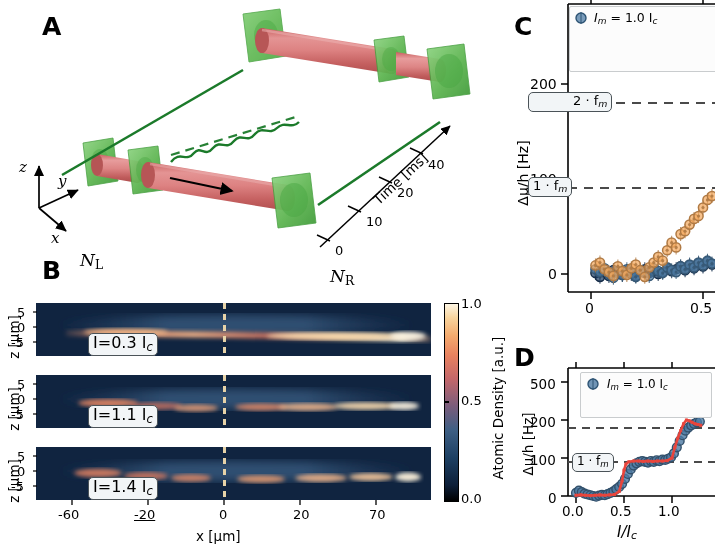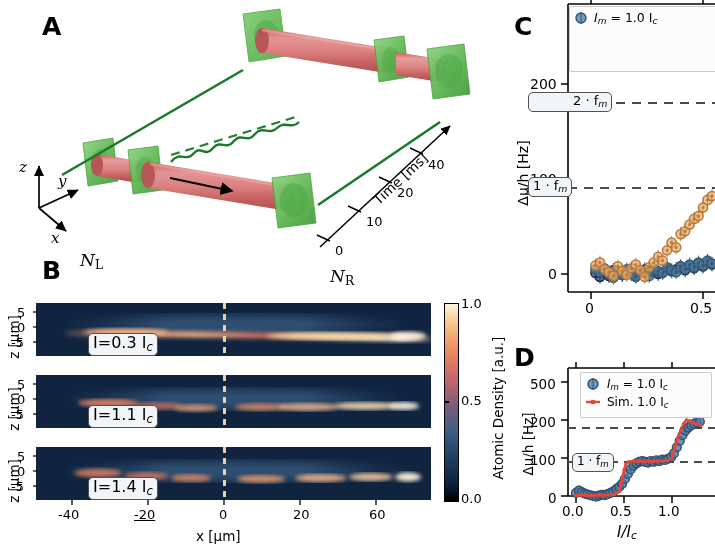--- a/index.html
+++ b/index.html
@@ -272,25 +272,25 @@
   <div class="abs axis-lbl" style="left:-16px;top:401px;width:60px;text-align:center;transform:rotate(-90deg);">z [µm]</div>
   <div class="abs axis-lbl" style="left:-16px;top:473px;width:60px;text-align:center;transform:rotate(-90deg);">z [µm]</div>
 
   <svg class="abs" style="left:36px;top:500px;" width="400" height="8">
     <line x1="36" y1="0" x2="36" y2="5" stroke="#000" stroke-width="1.3"></line>
     <line x1="112" y1="0" x2="112" y2="5" stroke="#000" stroke-width="1.3"></line>
     <line x1="188" y1="0" x2="188" y2="5" stroke="#000" stroke-width="1.3"></line>
     <line x1="264" y1="0" x2="264" y2="5" stroke="#000" stroke-width="1.3"></line>
     <line x1="340" y1="0" x2="340" y2="5" stroke="#000" stroke-width="1.3"></line>
   </svg>
-  <div class="abs tick-lbl" style="left:58px;top:507px;">-40</div>
+  <div class="abs tick-lbl" style="left:58px;top:507px;">-60</div>
   <div class="abs tick-lbl" style="left:134px;top:507px;text-decoration:underline;">-20</div>
   <div class="abs tick-lbl" style="left:219px;top:507px;">0</div>
   <div class="abs tick-lbl" style="left:293px;top:507px;">20</div>
-  <div class="abs tick-lbl" style="left:369px;top:507px;">60</div>
+  <div class="abs tick-lbl" style="left:369px;top:507px;">70</div>
   <div class="abs axis-lbl" style="left:196px;top:528px;">x [µm]</div>
 
   <div class="abs" style="left:444px;top:303px;width:13px;height:197px;border:1px solid #000;
        background:linear-gradient(to top,#000000 0%,#0d1f38 8%,#1d4063 22%,#3e5f84 36%,#7a5d7c 48%,#c4676a 62%,#e8825f 74%,#f4ab6e 84%,#f8d49d 93%,#fdf6e4 100%);">
     <div style="position:absolute;left:0px;top:97px;width:4px;height:1.5px;background:#000;"></div>
   </div>
   <div class="abs tick-lbl" style="left:461px;top:296px;">1.0</div>
   <div class="abs tick-lbl" style="left:461px;top:393px;">0.5</div>
   <div class="abs tick-lbl" style="left:461px;top:491px;">0.0</div>
   <div class="abs axis-lbl" style="left:408px;top:400px;width:180px;text-align:center;transform:rotate(-90deg);">Atomic Density [a.u.]</div>
@@ -710,22 +710,15 @@
   </div>
 
   <div class="abs legendbox" style="left:580px;top:372px;width:122px;height:40px;padding:2px 4px;">
     <div class="legrow" style="height:18px;">
       <svg width="16" height="14">
           <circle cx="8" cy="7" r="5" fill="#4d7ba4" fill-opacity="0.8" stroke="#2e5474" stroke-width="1.4"></circle>
           <line x1="8" y1="1" x2="8" y2="13" stroke="#2e5474" stroke-width="1"></line>
         </svg>
       <span class="legtxt" style="font-size:12px;"><span class="it">I</span><span class="it sub">m</span><span> = 1.0 I</span><span class="it sub">c</span></span>
     </div>
-    <div class="legrow" style="height:18px;">
-      <svg width="16" height="14">
-          <line x1="1" y1="7" x2="15" y2="7" stroke="#e8453c" stroke-width="2.4"></line>
-          <rect x="6" y="5" width="4" height="4" fill="#e8453c"></rect>
-        </svg>
-      <span class="legtxt" style="font-size:12px;"><span>Sim. 1.0 I</span><span class="it sub">c</span></span>
-    </div>
   </div>
 
 </div>
 
 </body></html>

